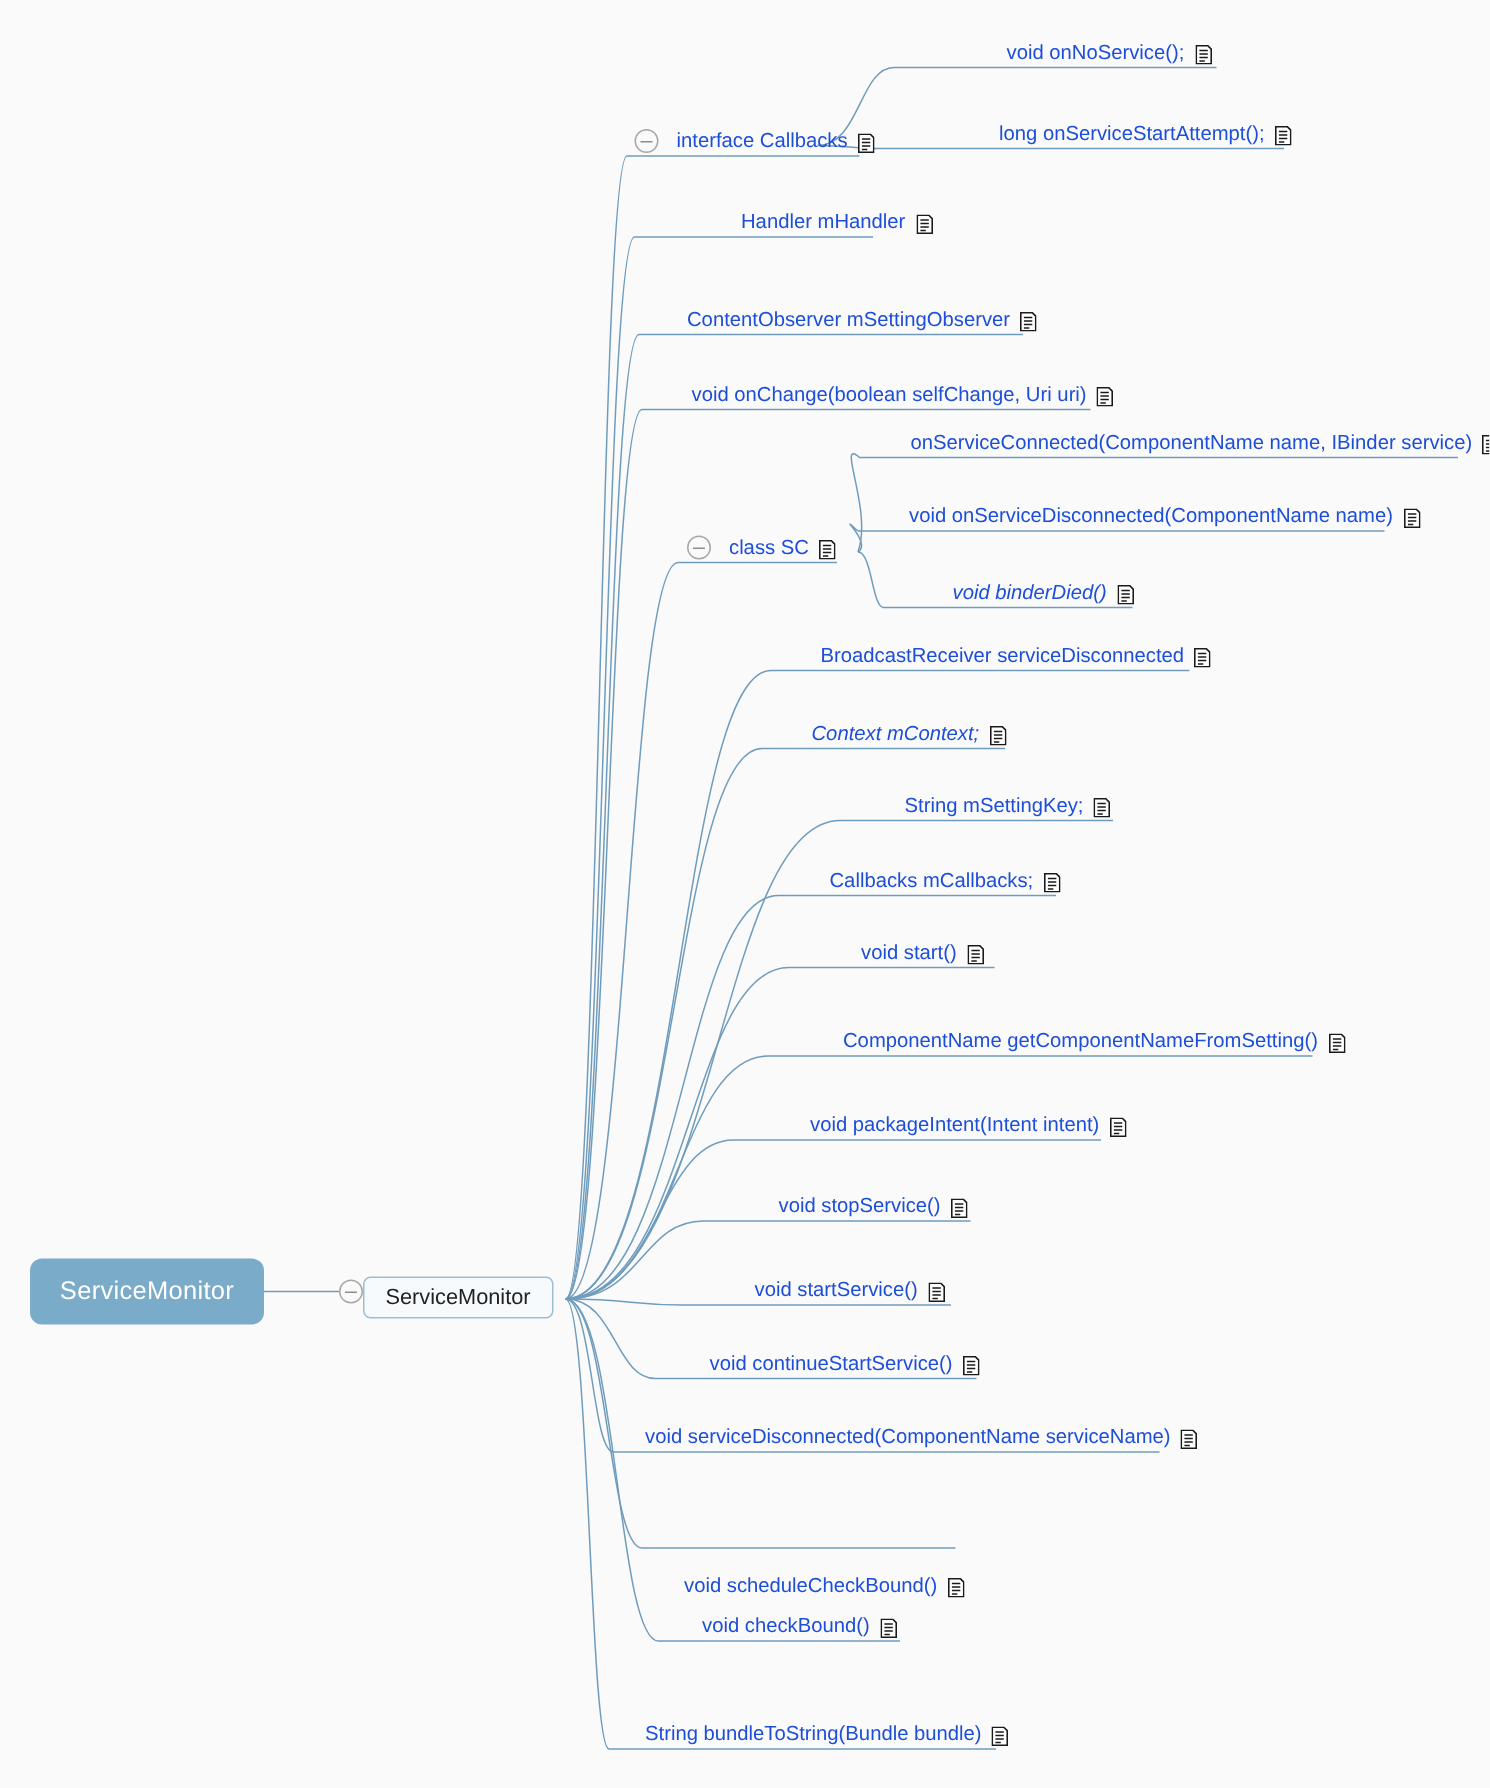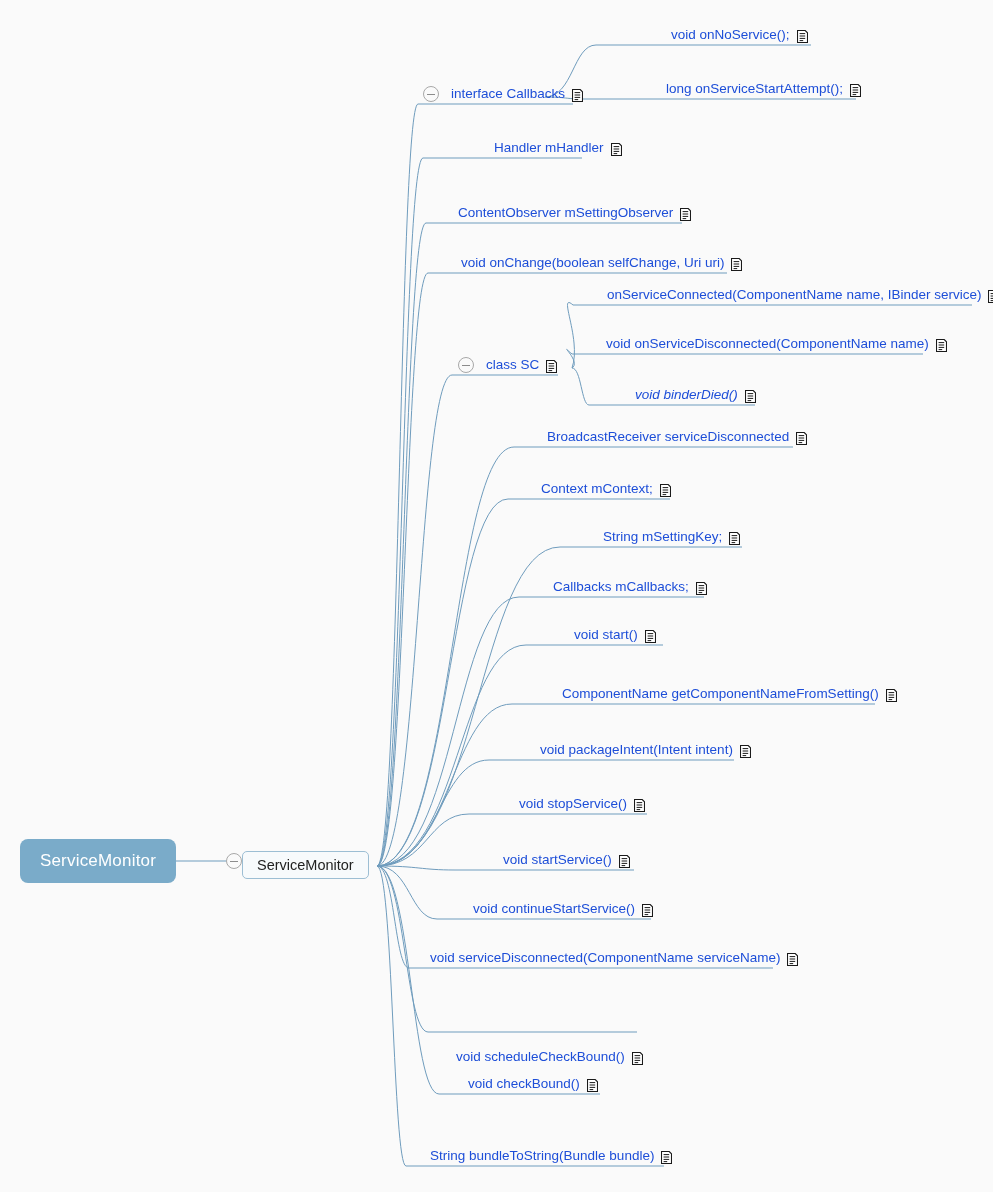--- a/index.html
+++ b/index.html
@@ -272,21 +272,21 @@
         <span class="note-icon">
           <svg width="11" height="13" viewBox="0 0 11 13">
             <path d="M0.5 0.5 H8.2 L10.5 2.8 V12.5 H0.5 Z" fill="#ffffff" stroke="#1a1a1a" stroke-width="1.1"></path>
             <line x1="2.6" y1="3.6" x2="8.2" y2="3.6" stroke="#1a1a1a" stroke-width="1"></line>
             <line x1="2.6" y1="6.0" x2="8.2" y2="6.0" stroke="#1a1a1a" stroke-width="1"></line>
             <line x1="2.6" y1="8.4" x2="8.2" y2="8.4" stroke="#1a1a1a" stroke-width="1"></line>
             <line x1="2.6" y1="10.6" x2="6.2" y2="10.6" stroke="#1a1a1a" stroke-width="1"></line>
           </svg>
         </span>
       </div>
-      <div class="topic" style="left: 541px; top: 481px;">
+      <div class="topic" style="left: 541px; top: 481px; font-style: italic;">
         <span class="txt">Context mContext;</span>
         <span class="note-icon">
           <svg width="11" height="13" viewBox="0 0 11 13">
             <path d="M0.5 0.5 H8.2 L10.5 2.8 V12.5 H0.5 Z" fill="#ffffff" stroke="#1a1a1a" stroke-width="1.1"></path>
             <line x1="2.6" y1="3.6" x2="8.2" y2="3.6" stroke="#1a1a1a" stroke-width="1"></line>
             <line x1="2.6" y1="6.0" x2="8.2" y2="6.0" stroke="#1a1a1a" stroke-width="1"></line>
             <line x1="2.6" y1="8.4" x2="8.2" y2="8.4" stroke="#1a1a1a" stroke-width="1"></line>
             <line x1="2.6" y1="10.6" x2="6.2" y2="10.6" stroke="#1a1a1a" stroke-width="1"></line>
           </svg>
         </span>

